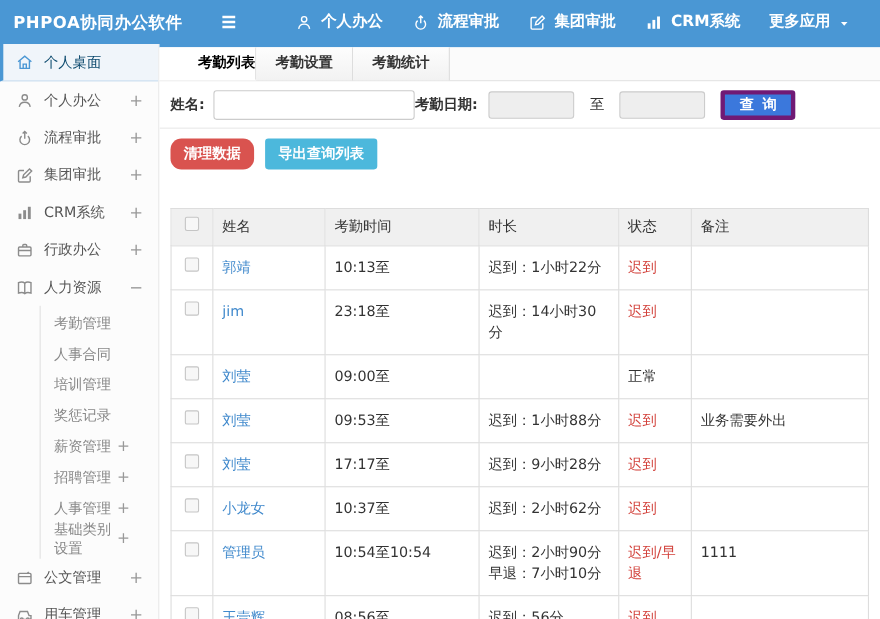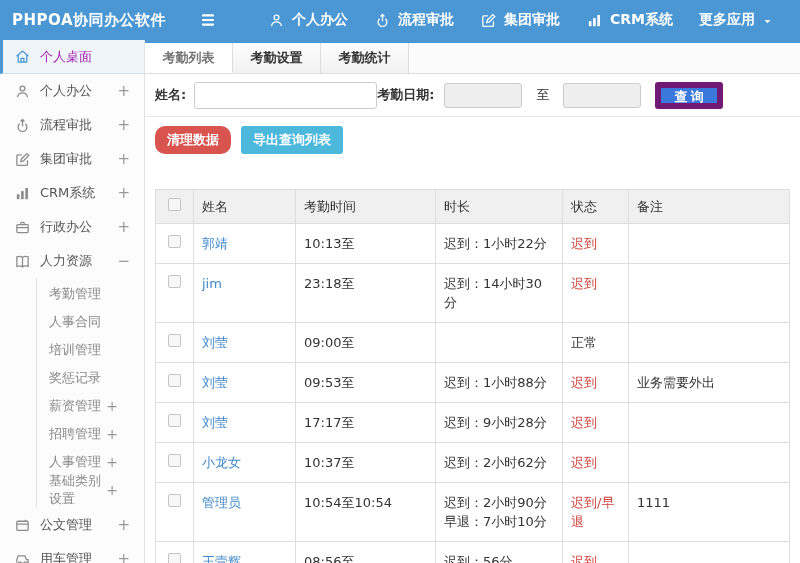--- a/index.html
+++ b/index.html
@@ -31,40 +31,40 @@
   
   .sidebar { width:145px; background:#fcfcfc; border-right:1px solid #e3e3e3; overflow:hidden; }
   .side-item {
     height:34px; display:flex; align-items:center;
     padding:0 14px; color:#555; cursor:pointer;
   }
   .side-item .icon { width:17px; height:17px; color:#8c8c8c; margin-right:9px; flex:none; }
   .side-item .suffix { margin-left:auto; color:#999; font-size:15px; font-weight:normal; }
   .side-item.active {
     background:#f0f5fa; border-left:3px solid #4a97d4; padding-left:11px;
-    border-bottom:1px solid #cadff0; color:#a21caf;
+    border-bottom:1px solid #cadff0; color:#0c4a6e;
   }
   .side-item.active .icon { color:#4a97d4; }
   .side-sub { margin-left:36px; border-left:1px solid #e2e2e2; padding:2px 0 4px 0; }
   .side-sub-item {
     height:28px; display:flex; align-items:center;
     padding:0 26px 0 12px; color:#888; cursor:pointer;
   }
   .side-sub-item .suffix { margin-left:auto; color:#999; font-size:14px; }
 
   
   .content { flex:1; display:flex; flex-direction:column; border-top:3px solid #4a97d4; overflow:hidden; background:#fff; }
 
   .tabbar { display:flex; height:31px; background:#fbfbfb; border-bottom:1px solid #ddd; }
   .tab {
     width:88px; line-height:30px; text-align:center; font-weight:bold;
     color:#333; border-right:1px solid #ddd; cursor:pointer;
     background:linear-gradient(#fdfdfd,#f2f2f2);
   }
-  .tab.active { background:#fff; color:#737373; border-bottom:1px solid #fff; }
+  .tab.active { background:#fff; color:#000000; border-bottom:1px solid #fff;text-align:right; }
 
   .filter-row {
     display:flex; align-items:center; height:43px;
     padding:0 10px; border-bottom:1px solid #e8e8e8; background:#fff;
   }
   .filter-row label { font-weight:bold; color:#333; }
   .input-name {
     width:183px; height:27px; margin-left:8px;
     border:1px solid #ccc; border-radius:3px; padding:0 6px; font-size:13px;
     font-family:inherit;
@@ -73,21 +73,21 @@
   .input-date {
     width:78px; height:25px; margin-left:10px;
     border:1px solid #ccc; border-radius:3px; background:#eee; padding:0 5px;
     font-family:inherit;
   }
   .lbl-to { margin:0 0 0 14px; font-weight:normal !important; }
   .input-date.second { margin-left:14px; }
   .btn-search {
     margin-left:14px; height:27px; padding:0 13px;
     background:#3b78dc; color:#fff; font-weight:bold; font-size:13px;
-    border:6px solid #701a75; border-radius:3px; cursor:pointer; font-family:Liberation Serif, serif;
+    border:4px solid #701a75; border-radius:3px; cursor:pointer; font-family:Liberation Mono, monospace;
   }
 
   .action-row { display:flex; gap:10px; padding:9px 10px; }
   .btn { height:28px; padding:0 12px; border:none; border-radius:3px;
          color:#fff; font-weight:bold; font-size:13px; cursor:pointer; font-family:inherit; }
   .btn-danger { background:#d9534f;border-radius:10px; }
   .btn-info { background:#4cb8dc; }
 
   .table-wrap { flex:1; padding:0 10px; overflow:hidden;margin-top:26px; }
   table { width:100%; border-collapse:collapse; table-layout:fixed; }

